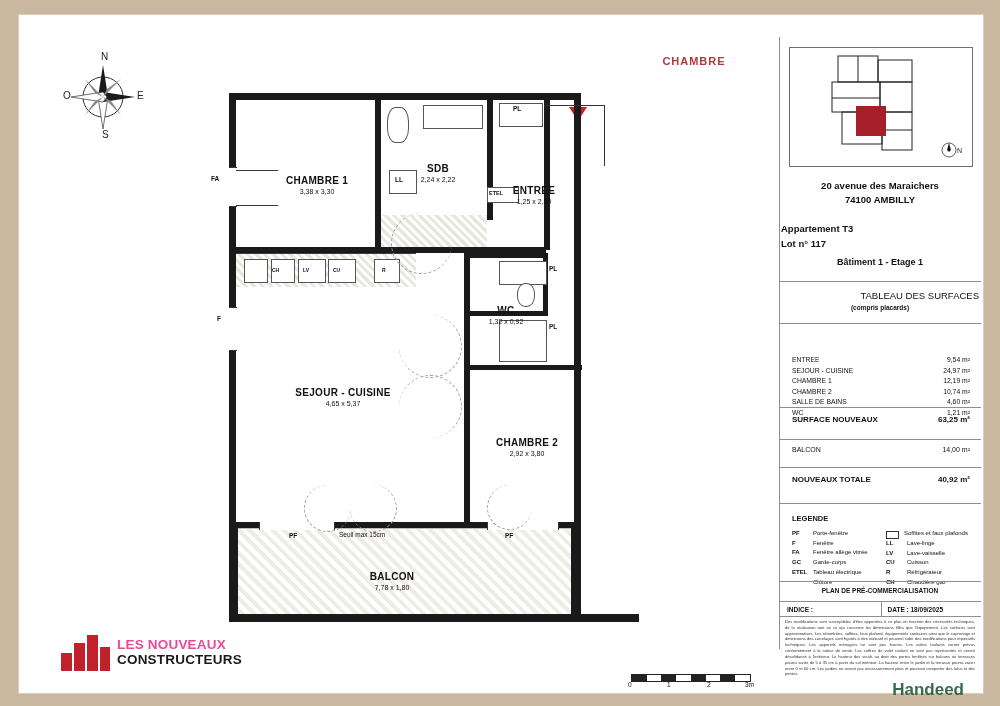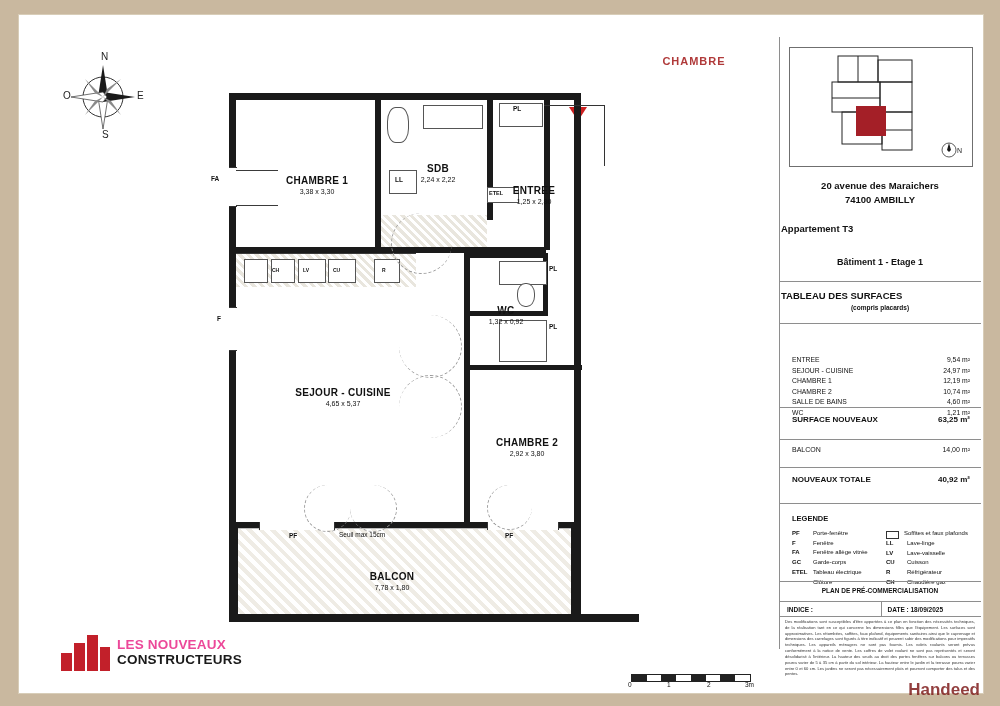--- a/index.html
+++ b/index.html
@@ -48,22 +48,22 @@
   }
   .aptline{
     position:absolute;left:762px;top:206px;width:198px;text-align:left;
     font-size:9.5px;font-weight:bold;color:#111;line-height:1.6;
   }
   .batline{
     position:absolute;left:762px;top:242px;width:198px;text-align:center;
     font-size:9px;font-weight:bold;color:#111;
   }
   .tbl-title{
-    position:absolute;left:762px;top:275px;width:198px;text-align:left;
-    font-size:9.5px;font-weight:bold;color:#111;
+    position:absolute;left:762px;top:275px;width:198px;text-align:right;
+    font-size:9.5px;font-weight:normal;color:#111;
   }
   .tbl-sub{
     position:absolute;left:762px;top:289px;width:198px;text-align:center;
     font-size:6.5px;font-weight:bold;color:#111;
   }
   .hr{position:absolute;left:760px;height:1px;background:#8e8e8e;width:202px;}
   .surf-list{position:absolute;left:773px;top:340px;width:178px;font-size:6.8px;color:#111;}
   .surf-list .row{display:flex;justify-content:space-between;line-height:1.55;}
   .surf-list .row span:last-child{font-variant-numeric:tabular-nums;}
   .tot-row{
@@ -133,21 +133,21 @@
   .scale .t{position:absolute;top:14px;font-size:6.5px;color:#111;}
 
   
   .logo{position:absolute;left:40px;top:618px;width:230px;height:42px;}
   .logo .txt1{position:absolute;left:58px;top:4px;font-size:13.5px;font-weight:bold;color:#ec4899;letter-spacing:.2px;}
   .logo .txt2{position:absolute;left:58px;top:19px;font-size:13.5px;font-weight:bold;color:#1a1a1a;letter-spacing:.2px;}
   .logo .blocks{position:absolute;left:2px;top:2px;width:50px;height:36px;}
   .logo .bk{position:absolute;background:#c2202a;}
 
   .watermark{
-    position:absolute;right:20px;bottom:6px;font-size:17px;color:#7f1d1d;font-weight:bold;
+    position:absolute;right:36px;bottom:6px;font-size:17px;color:#14532d;font-weight:bold;
     opacity:.85;
   }
 </style>
 </head>
 <body>
 
 <div class="sheet">
 
   <div class="brand">
     <div class="b2">CHAMBRE</div>
@@ -310,20 +310,21 @@
     </div>
   </div>
 
   <div class="addr">
     <div>20 avenue des Maraichers</div>
     <div>74100 AMBILLY</div>
   </div>
 
   <div class="aptline">
     <div>Appartement T3</div>
+    <div>Lot n° 117</div>
   </div>
   <div class="batline">Bâtiment 1 - Etage 1</div>
 
   <div class="hr" style="top:266px;"></div>
   <div class="tbl-title">TABLEAU DES SURFACES</div>
   <div class="tbl-sub">(compris placards)</div>
   <div class="hr" style="top:308px;"></div>
 
   <div class="surf-list">
     <div class="row">

